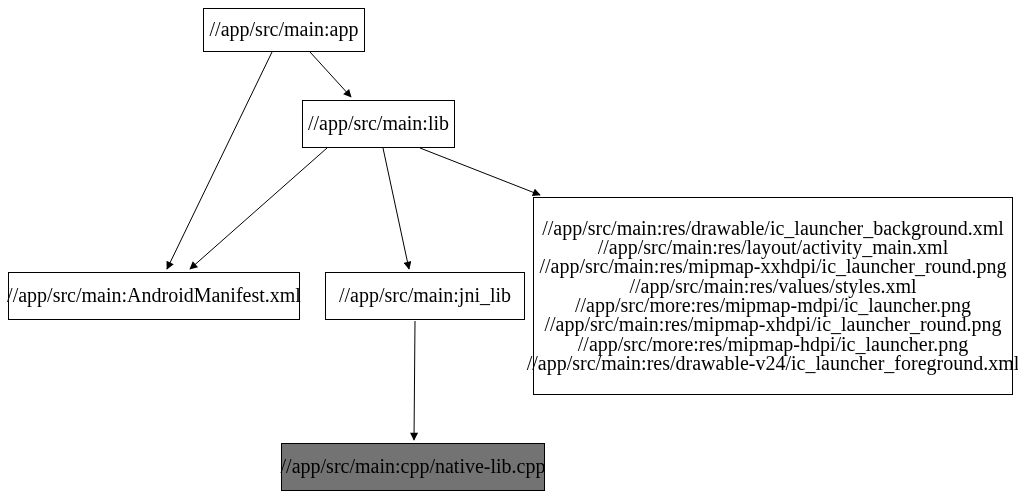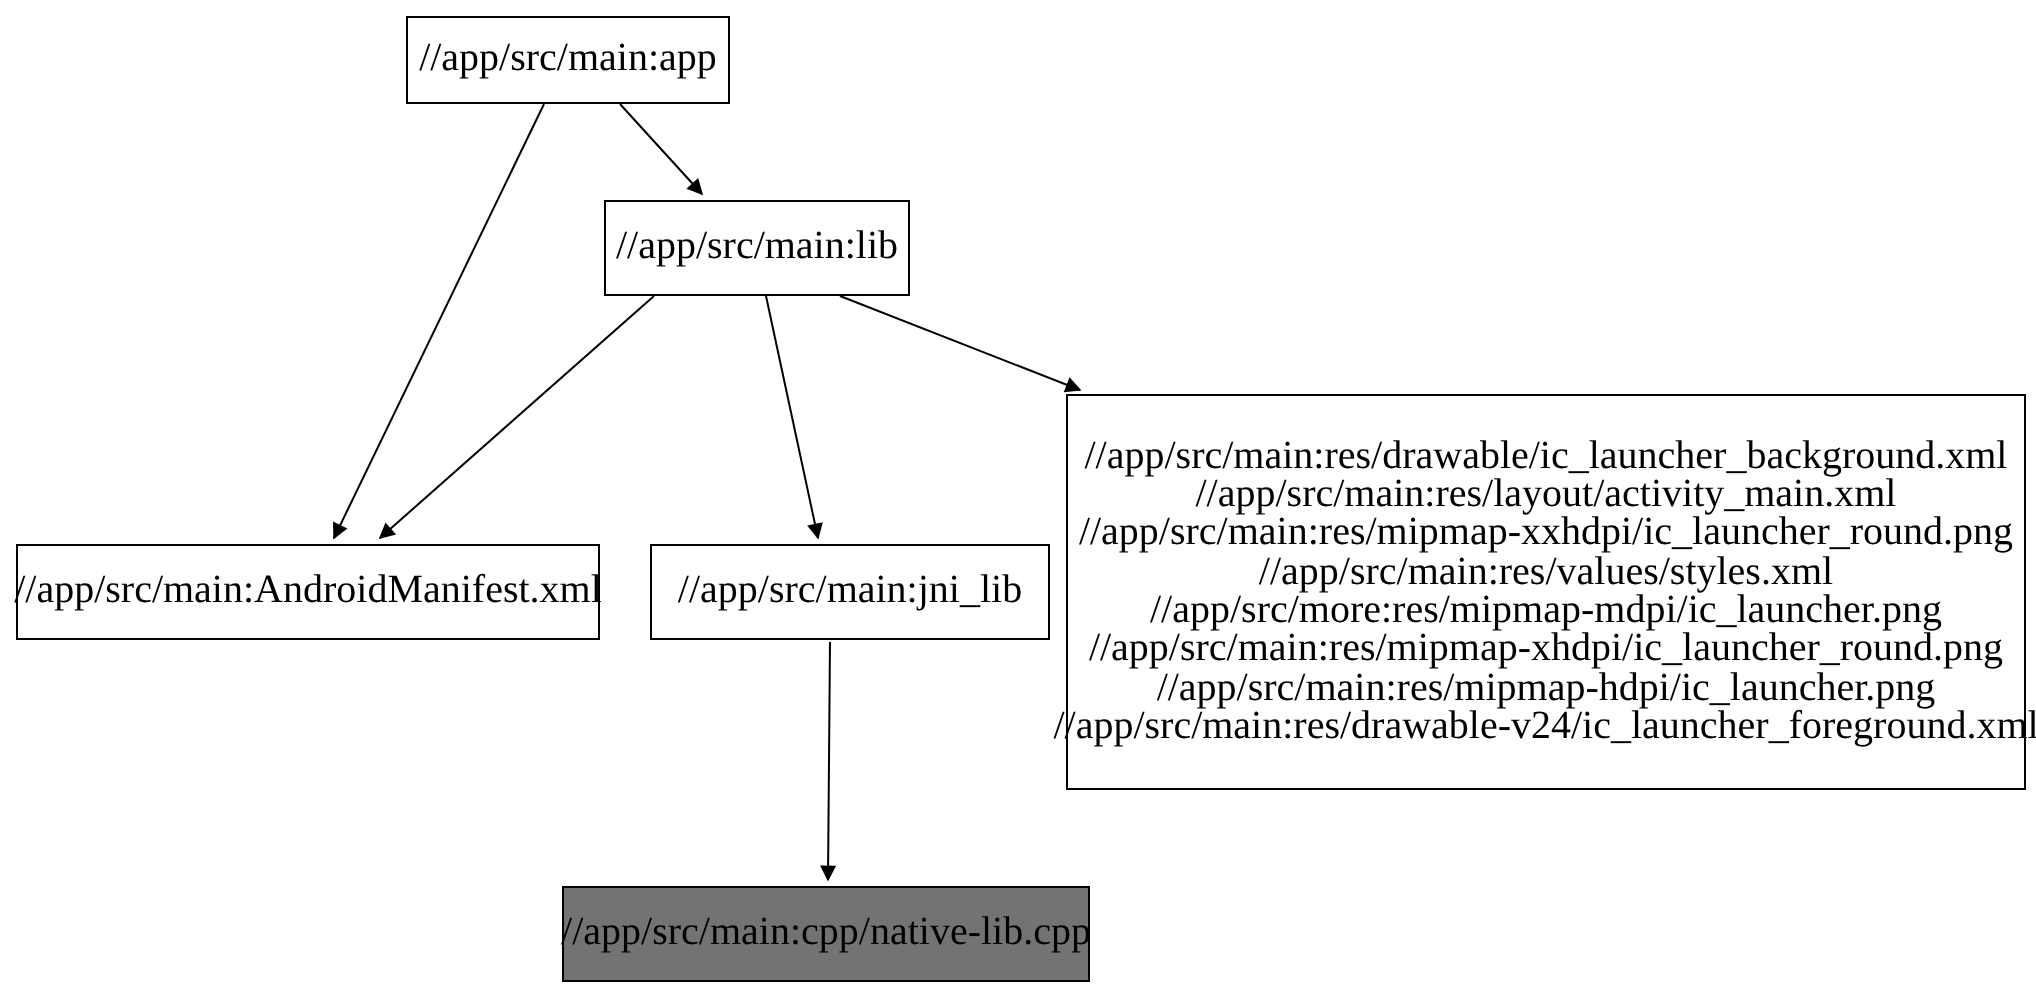--- a/index.html
+++ b/index.html
@@ -77,21 +77,21 @@
     <span>//app/src/main:jni_lib</span>
   </div>
 
   <div class="node" style="left: 533px; top: 197px; width: 480px; height: 198px; background: rgb(255, 255, 255); border-color: rgb(0, 0, 0); color: rgb(0, 0, 0);">
     <span>//app/src/main:res/drawable/ic_launcher_background.xml</span>
     <span>//app/src/main:res/layout/activity_main.xml</span>
     <span>//app/src/main:res/mipmap-xxhdpi/ic_launcher_round.png</span>
     <span>//app/src/main:res/values/styles.xml</span>
     <span>//app/src/more:res/mipmap-mdpi/ic_launcher.png</span>
     <span>//app/src/main:res/mipmap-xhdpi/ic_launcher_round.png</span>
-    <span>//app/src/main:res/mipmap-hdpi/ic_launcher.png</span>
+    <span>//app/src/more:res/mipmap-hdpi/ic_launcher.png</span>
     <span>//app/src/main:res/drawable-v24/ic_launcher_foreground.xml</span>
   </div>
 
   <div class="node" style="left: 281px; top: 443px; width: 264px; height: 48px; background: #737373; border-color: rgb(0, 0, 0); color: rgb(0, 0, 0);">
     <span>//app/src/main:cpp/native-lib.cpp</span>
   </div>
 
 </div>
 
 </body></html>

